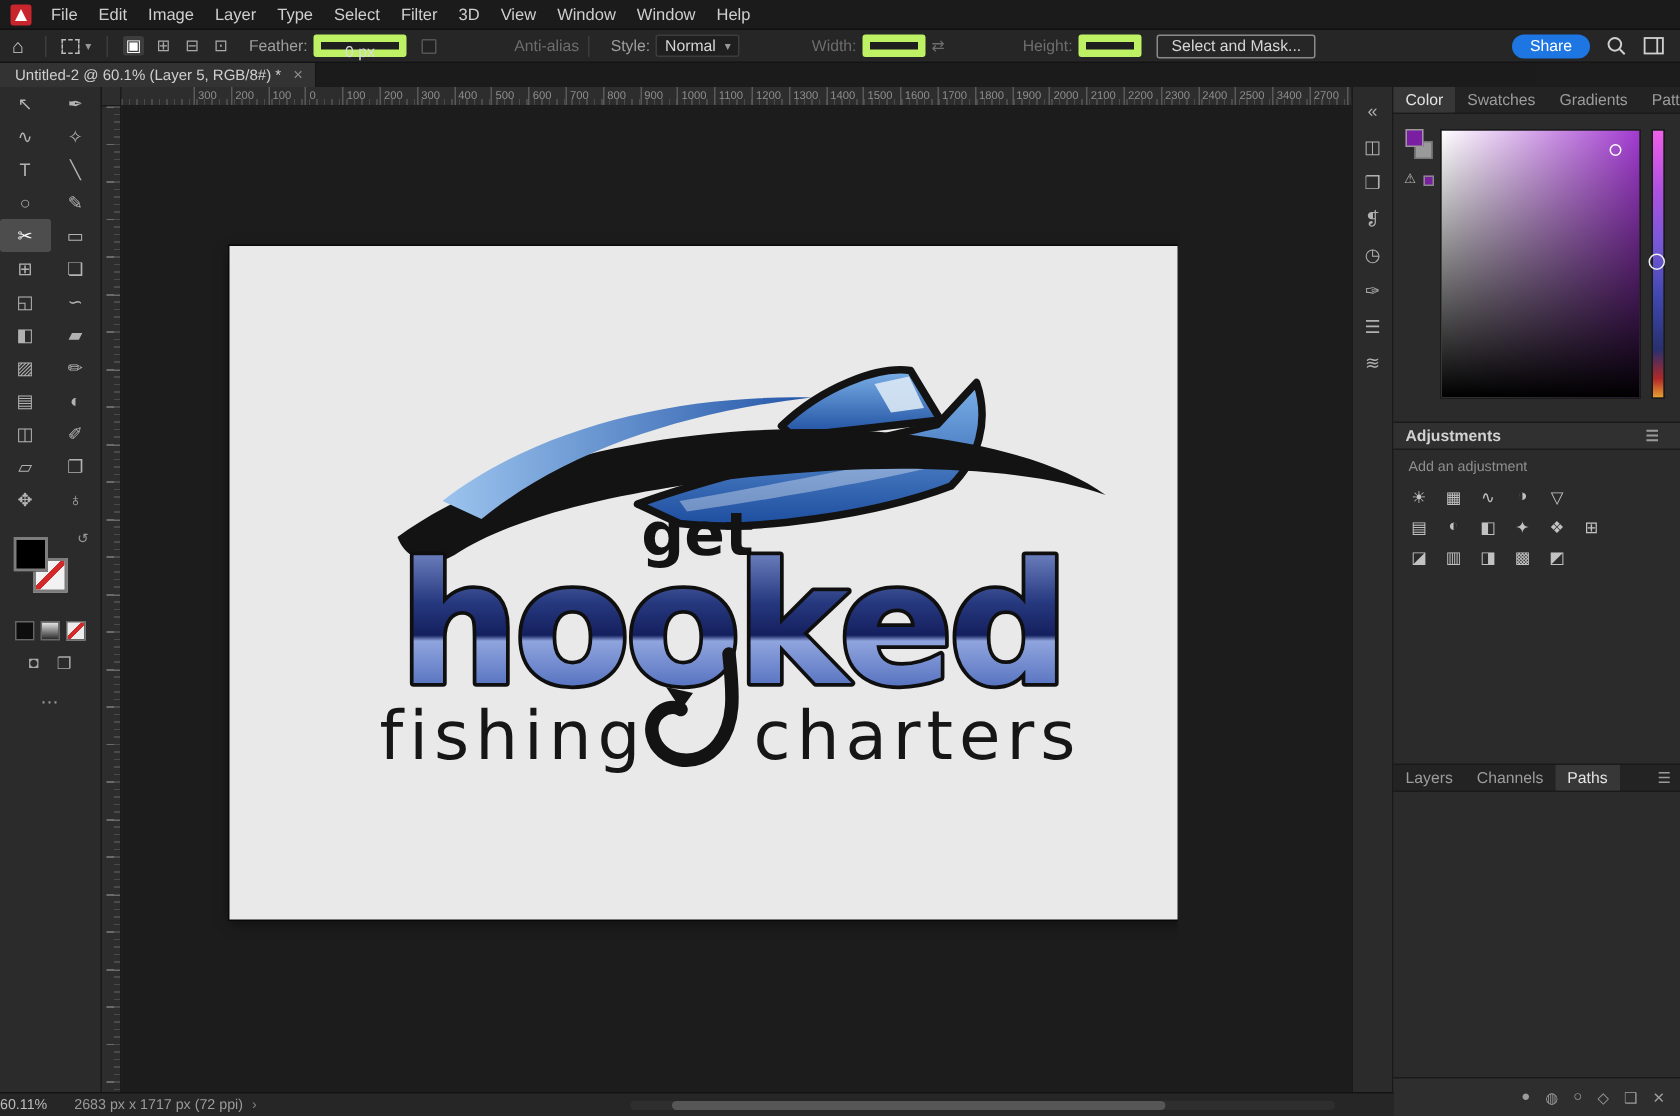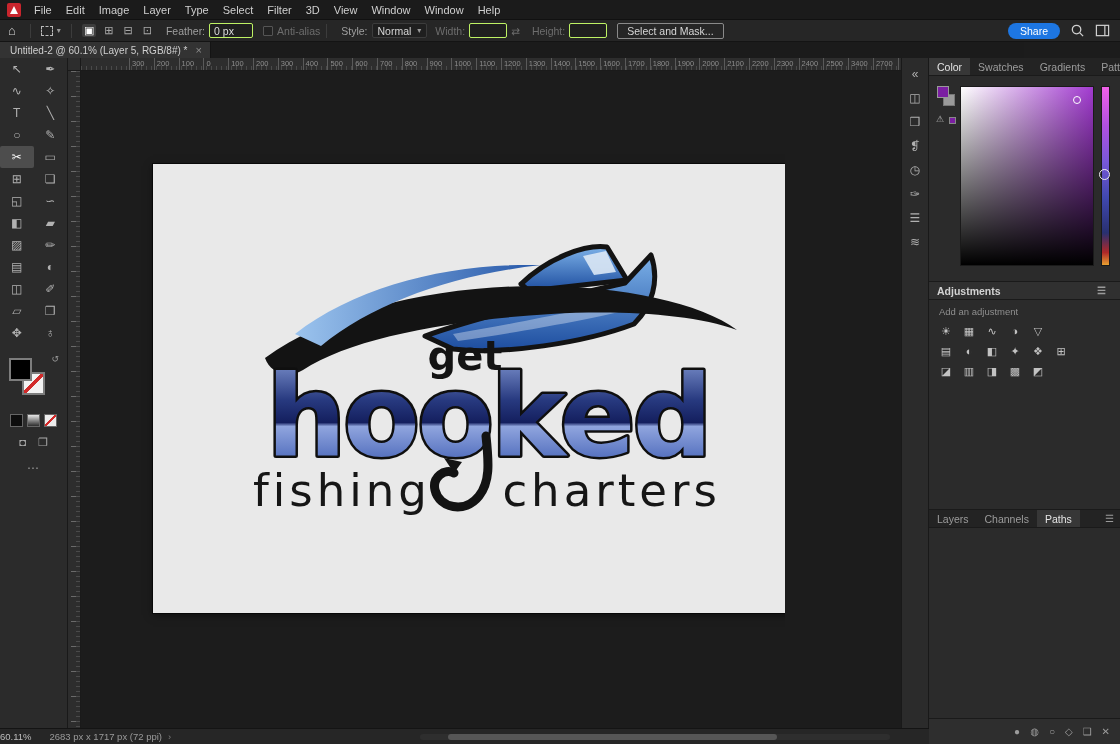--- a/index.html
+++ b/index.html
@@ -16,22 +16,22 @@
   #optionsbar { position:absolute; left:0; top:20px; width:1120px; height:22px; background:#262626; border-bottom:1px solid #141414; display:flex; align-items:center; font-size:10.5px; color:#b5b5b5; z-index:29; }
   .ob-home { font-size:13px; padding:0 8px; color:#cfcfcf; }
   .vdiv { width:1px; height:14px; background:#3c3c3c; margin:0 6px; flex:none; }
   .preset { display:flex; align-items:center; gap:4px; padding:0 4px; }
   .preset .dashed { width:12px; height:10px; border:1px dashed #bbb; }
   .caret { font-size:8px; color:#999; }
   .selmodes { display:flex; gap:6px; padding:0 4px; font-size:11px; color:#a8a8a8; }
   .selmodes .sm.active { color:#fff; background:#3d3d3d; border-radius:2px; }
   .selmodes .sm { padding:0 2px; }
   .ob-label { margin:0 4px 0 8px; color:#9f9f9f; }
-  .ob-label.dim, .dim { color:#6d6d6d; }
-  .field { display:inline-block; min-width:44px; height:15px; line-height:14px; background:#1f1f1f; border:1px solid #bef264; border-radius:2px; padding:0 4px; color:#dcdcdc; }
+  .ob-label.dim, .dim { color:#6d6d6d;margin-left:48px; }
+  .field { display:inline-block; min-width:44px; height:15px; line-height:14px; background:#1f1f1f; border:5px solid #bef264; border-radius:2px; padding:0 16px; color:#dcdcdc; }
   .field.small { min-width:38px; }
   .checkbox { width:10px; height:10px; border:1px solid #555; border-radius:1px; margin:0 4px 0 10px; background:#222; flex:none; }
   .selectbox { display:inline-flex; align-items:center; gap:6px; height:15px; background:#1f1f1f; border:1px solid #3c3c3c; border-radius:2px; padding:0 5px; color:#d6d6d6; }
   .sam-btn { margin-left:10px; background:transparent; border:1px solid #8a8a8a; border-radius:2px; color:#d6d6d6; font-size:10.5px; padding:1px 9px; font-family:inherit; }
   .ob-spacer { flex:1; }
   .share-btn { background:var(--accent,#1d76e2); color:#fff; border:none; border-radius:9px; height:16px; padding:0 12px; font-size:10.5px; font-family:inherit; margin-right:10px; }
   .ob-svg { width:15px; height:15px; margin-right:10px; }
 
   
   #tabbar { position:absolute; left:0; top:42px; width:1024px; height:16px; background:#1b1b1b; display:flex; z-index:28; }

